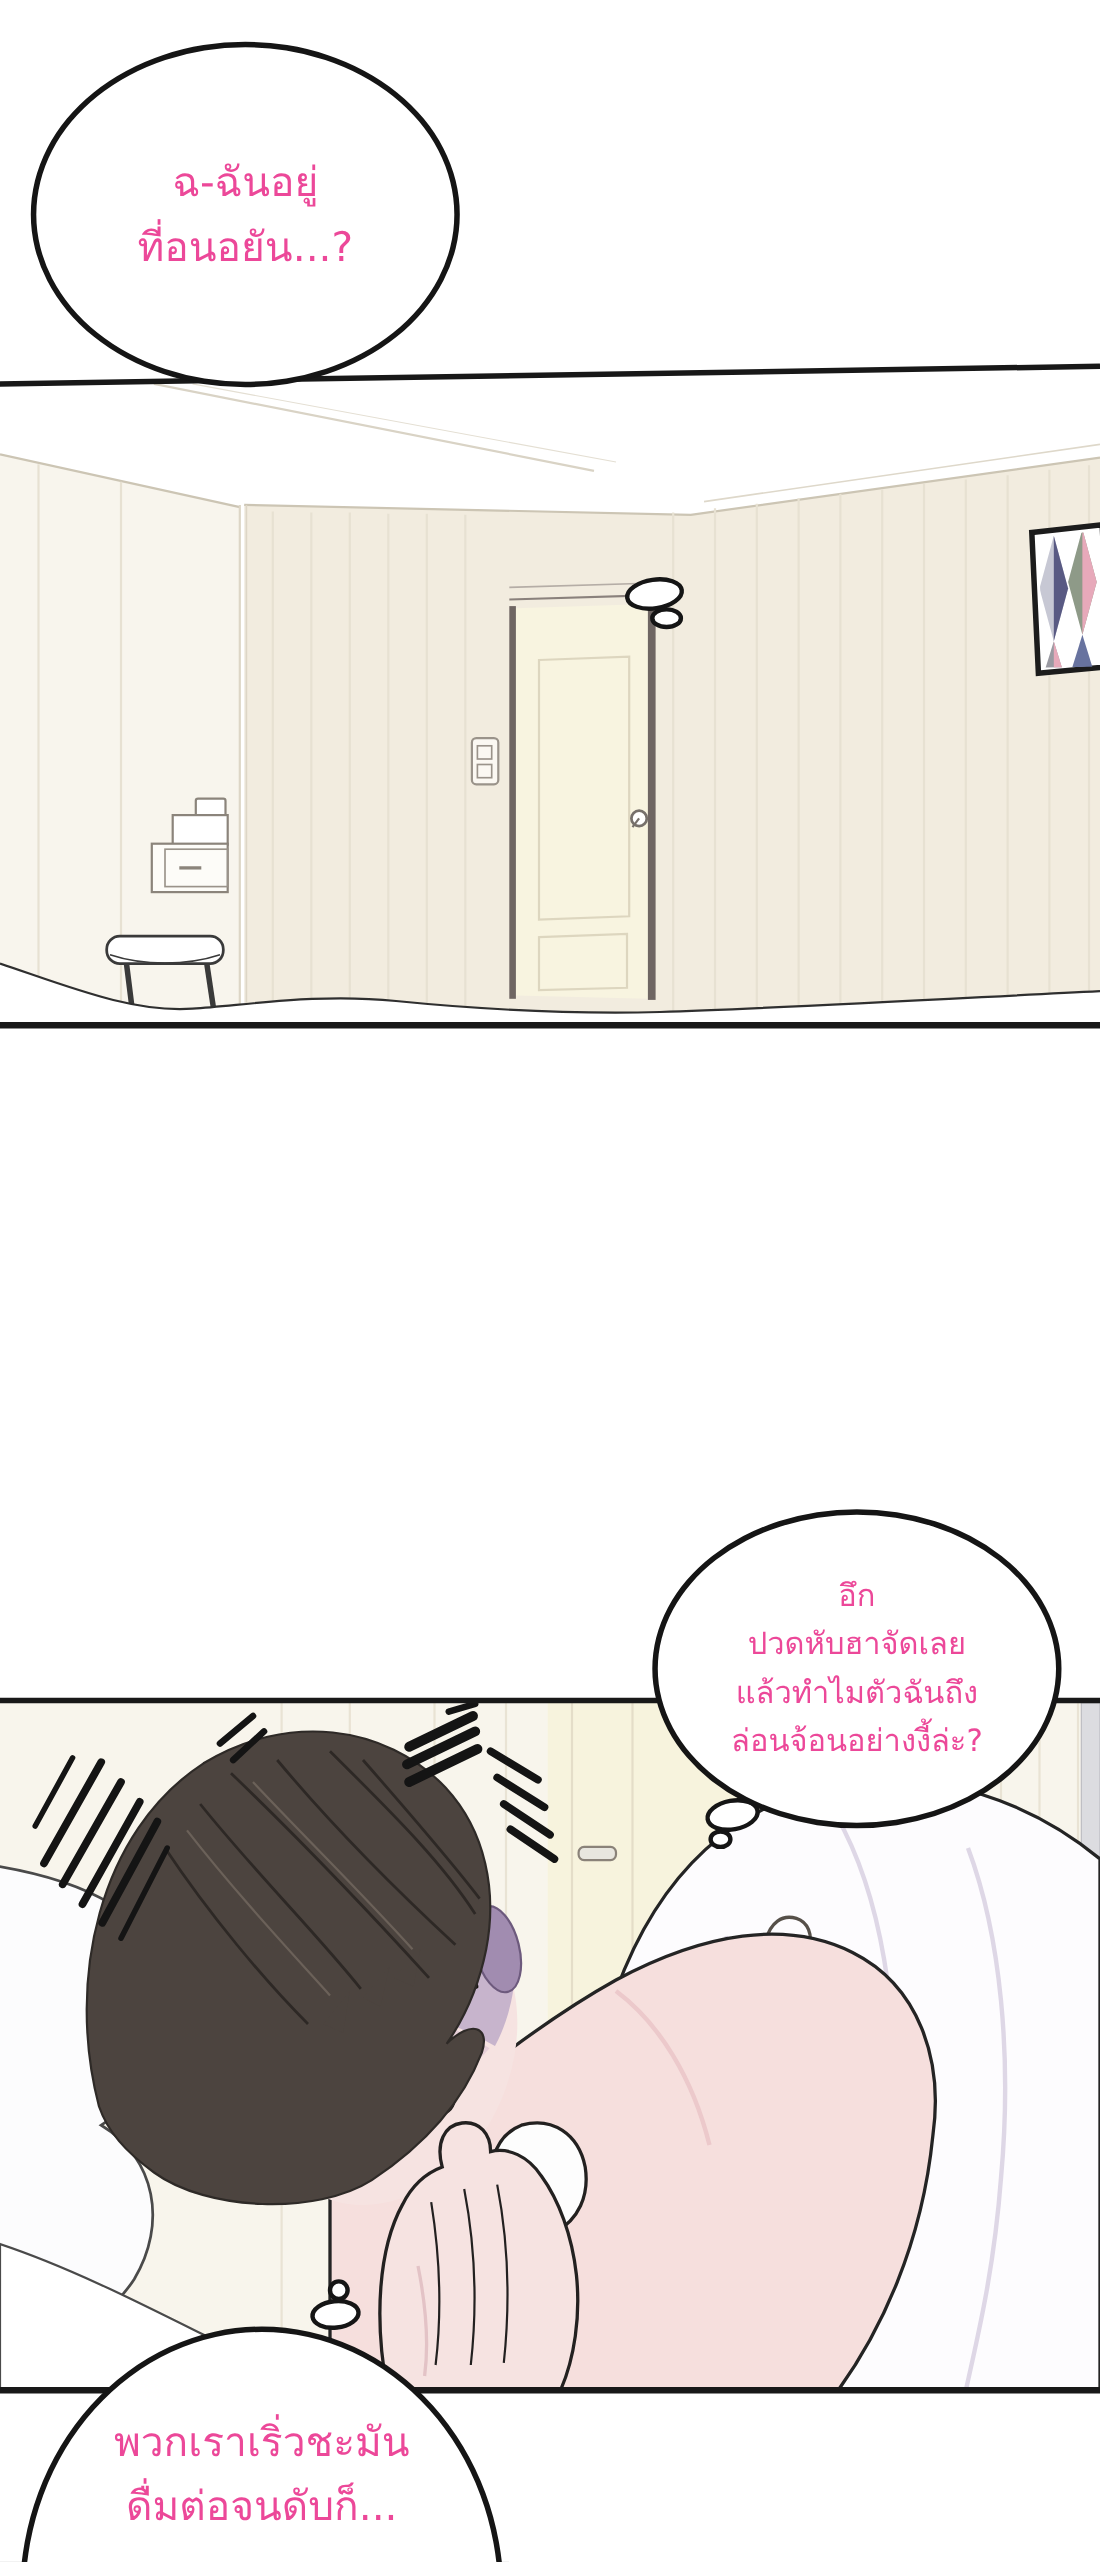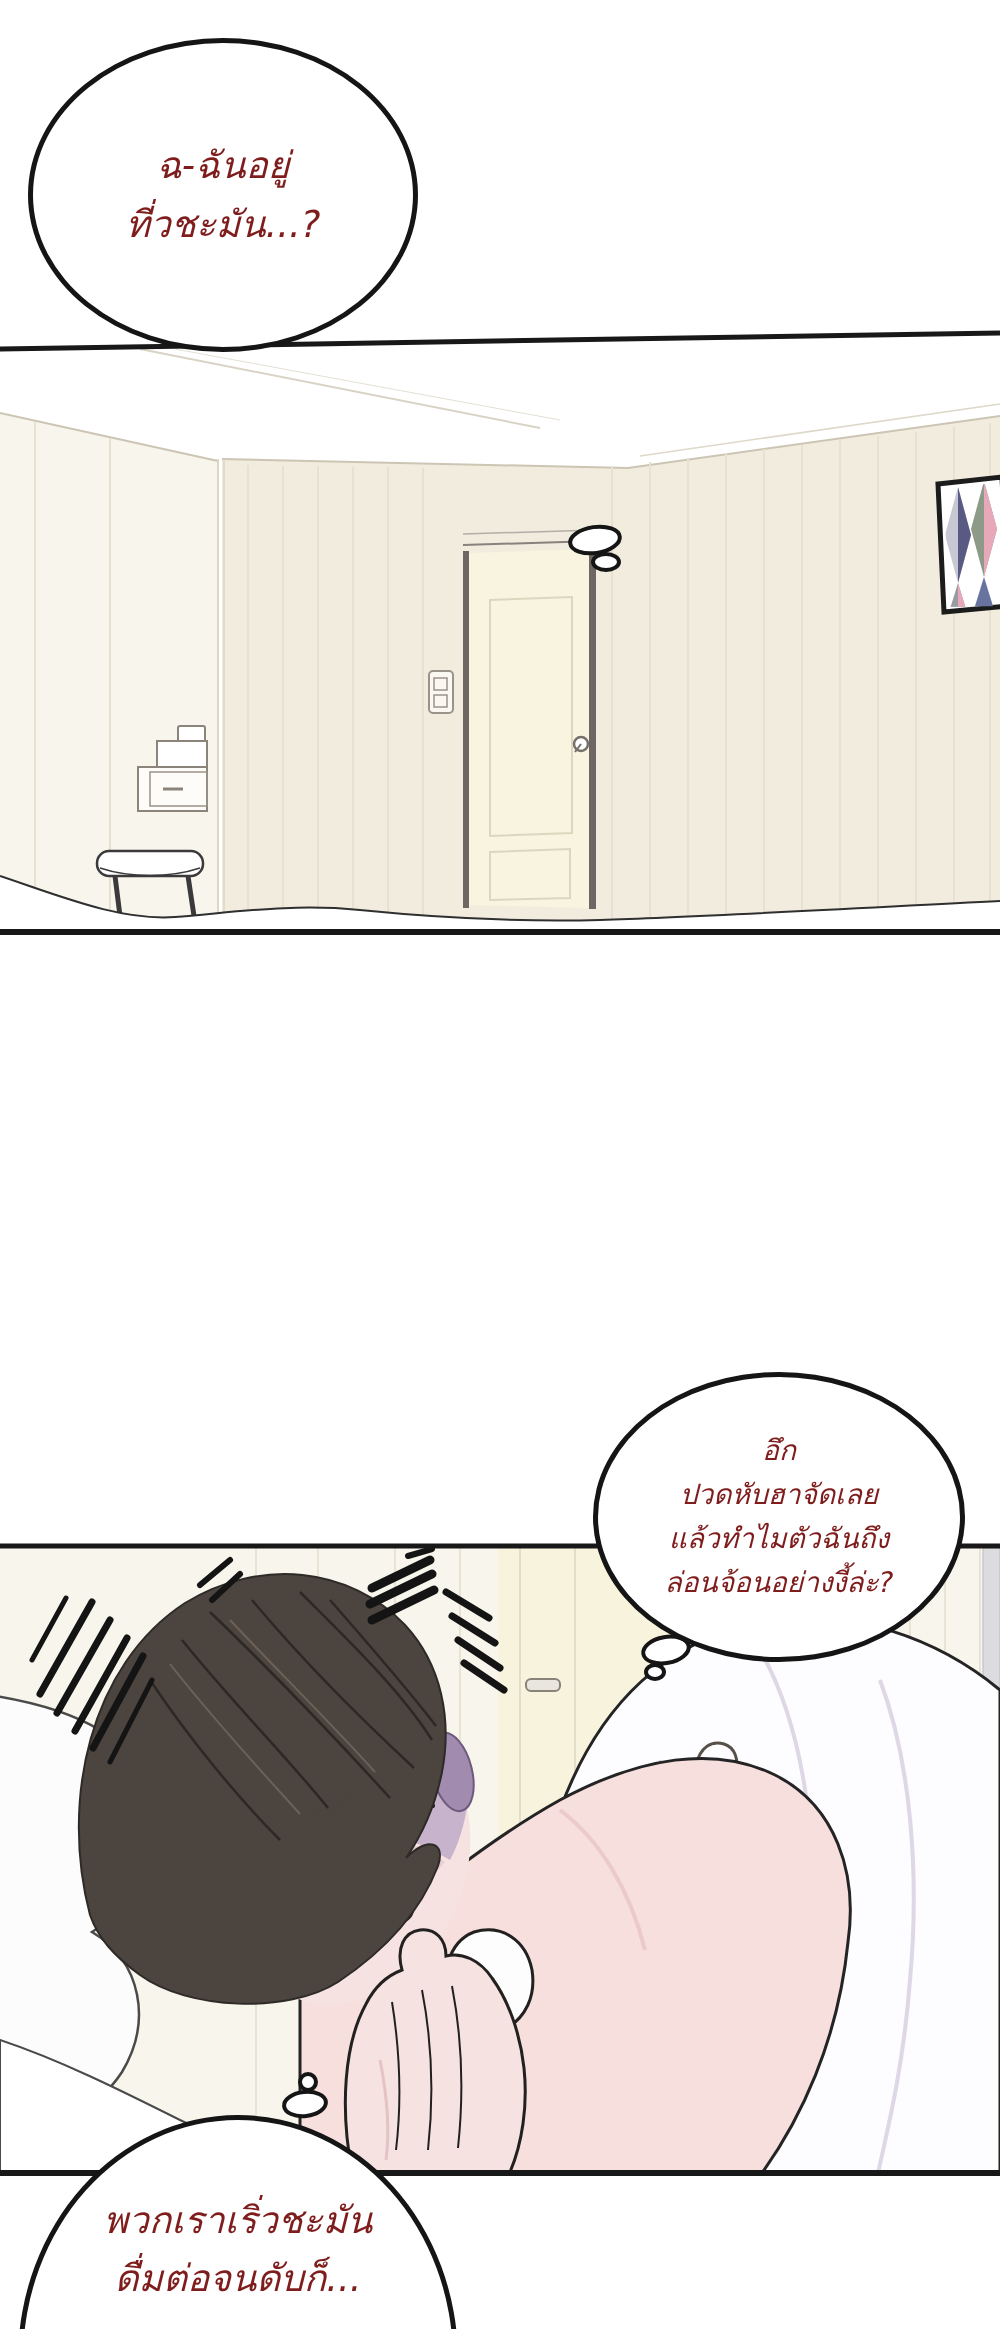--- a/index.html
+++ b/index.html
@@ -11,24 +11,23 @@
     font-family:"DejaVu Sans", sans-serif;
   }
   #art{position:absolute;left:0;top:0;z-index:1;}
   .bubble{
     position:absolute;
     background:#ffffff;
     border:5px solid #151515;
     border-radius:50%;
     display:flex;flex-direction:column;
     align-items:center;justify-content:center;
-    text-align:center;color:#7f1d1d;
+    text-align:center;color:#ec4899;
     z-index:3;
     box-sizing:border-box;
-    font-style:italic;
   }
   .bubble .line{display:block;white-space:nowrap;}
   #bubble-1{left:28px;top:38px;width:390px;height:314px;z-index:4;font-size:37px;line-height:1.6;}
   #bubble-2{left:255px;top:203px;width:430px;height:395px;font-size:37px;line-height:1.62;}
   #bubble-3{left:593px;top:1372px;width:372px;height:290px;font-size:28px;line-height:1.58;}
   #bubble-4{left:18px;top:2115px;width:440px;height:490px;font-size:37px;line-height:1.58;
             justify-content:flex-start;padding-top:72px;}
 </style>
 </head>
 <body>
@@ -272,21 +271,21 @@
     </g>
     <g fill="#ffffff" stroke="#151515" stroke-width="4">
       <circle cx="308" cy="2082" r="8"></circle>
       <ellipse cx="305" cy="2104" rx="21" ry="12" transform="rotate(-6 305 2104)"></ellipse>
     </g>
   </svg>
 
 
   <div class="bubble" id="bubble-1">
     <span class="line">ฉ-ฉันอยู่</span>
-    <span class="line">ที่วชะมัน...?</span>
+    <span class="line">ที่อนอยัน...?</span>
   </div>
 
   <div class="bubble" id="bubble-3">
     <span class="line">อึก</span>
     <span class="line">ปวดหับฮาจัดเลย</span>
     <span class="line">แล้วทำไมตัวฉันถึง</span>
     <span class="line">ล่อนจ้อนอย่างงี้ล่ะ?</span>
   </div>
 
   <div class="bubble" id="bubble-4">

